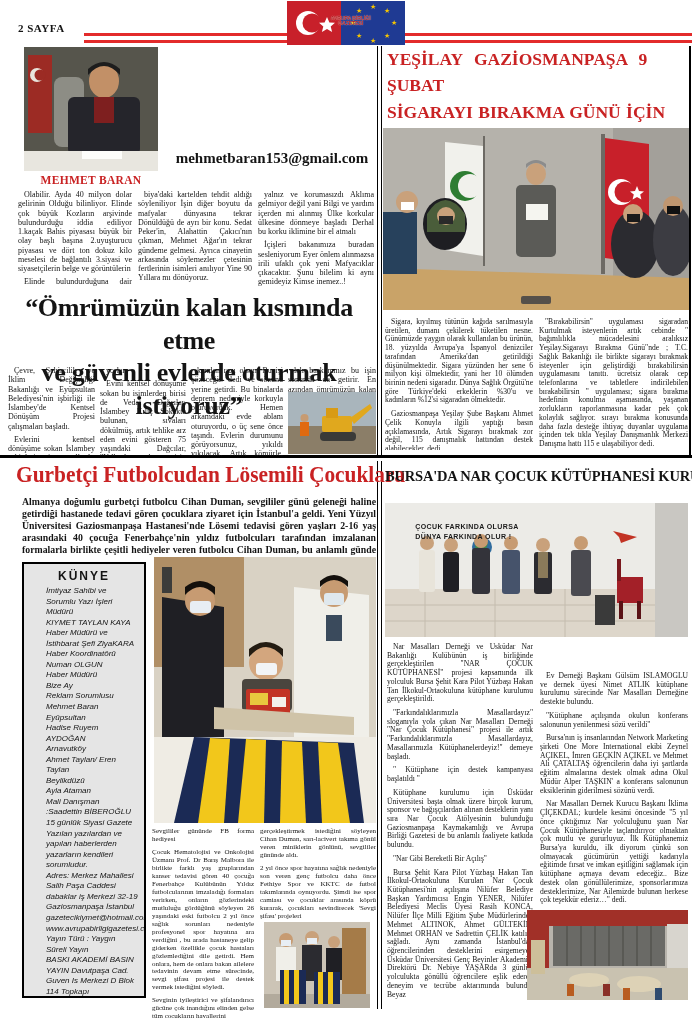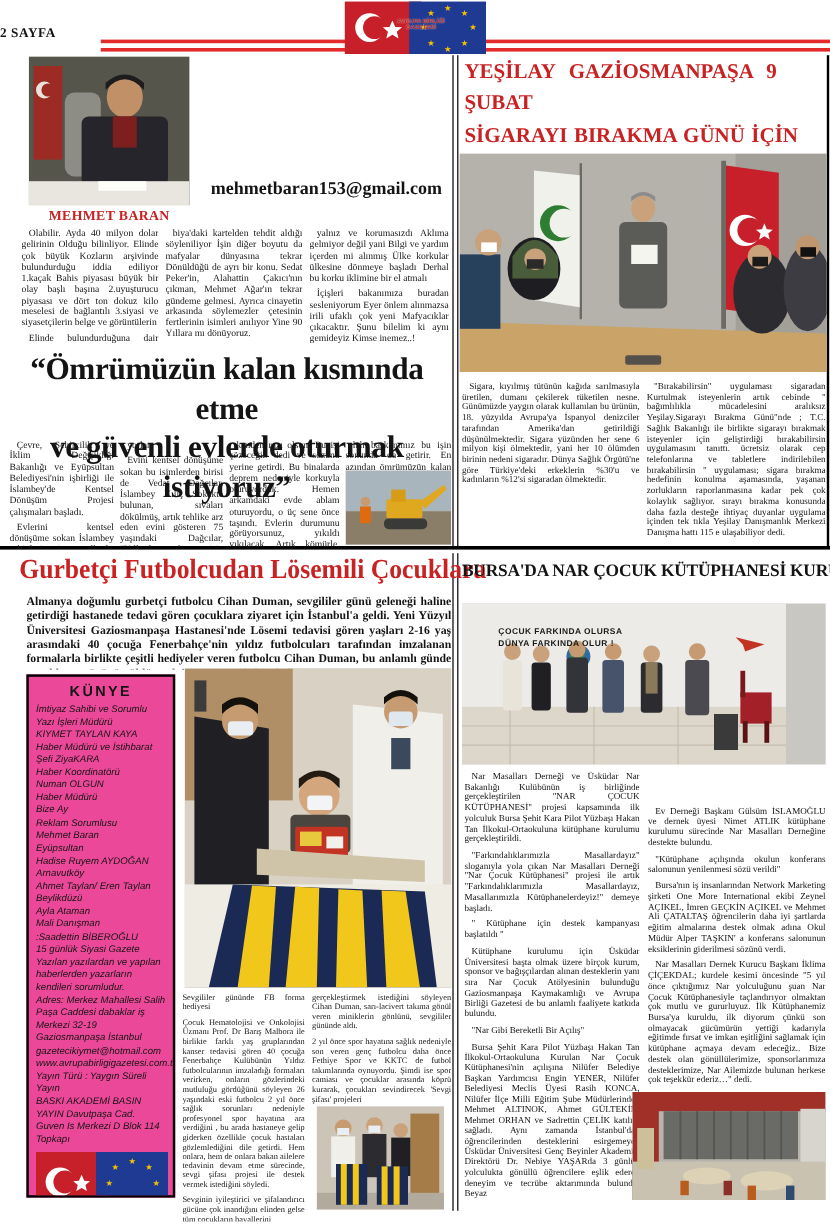--- a/index.html
+++ b/index.html
@@ -40,37 +40,37 @@
   .bodycol{font-size:8px;line-height:1.16;overflow:hidden;}
   .bodycol p{margin-bottom:4px;text-indent:6px;}
   .smallcol{font-size:7.6px;line-height:1.15;overflow:hidden;}
   .smallcol p{margin-bottom:5px;text-indent:6px;}
   .tinycol{font-size:7px;line-height:1.14;overflow:hidden;}
   .tinycol p{margin-bottom:5px;}
   .lead{font-weight:bold;font-size:9.8px;line-height:1.22;}
   .caption-red{color:var(--headline-red);font-weight:bold;font-size:11.5px;letter-spacing:.3px;}
 
   
-  .kunye{border:2px solid #000;background:#ec4899;padding:5px 6px;overflow:hidden;}
+  .kunye{border:2px solid #000;background:#e5e5e5;padding:5px 6px;overflow:hidden;}
   .kunye-title{font-family:"Liberation Sans",sans-serif;font-weight:bold;font-size:12px;
     letter-spacing:2px;text-align:center;margin-bottom:3px;}
-  .kunye-lines{font-family:"Liberation Sans",sans-serif;font-style:italic;font-size:8px;line-height:1.32;}
+  .kunye-lines{font-family:"Liberation Sans",sans-serif;font-style:italic;font-size:8px;line-height:1.32;margin-left:16px;}
   .kunye-flag{margin-top:5px;position:relative;width:110px;height:50px;}
 
   .photo{overflow:hidden;background:#c9c4bb;}
   .photo svg{display:block;width:100%;height:100%;}
   .wall-text{position:absolute;left:10%;top:14%;font-family:"Liberation Sans",sans-serif;
     font-weight:bold;color:#1a1a1a;font-size:7px;line-height:1.5;letter-spacing:.4px;}
 </style>
 </head>
 <body>
 
 <div class="page">
 
-  <div class="abs page-label" style="left:0;top:22px;">2 SAYFA</div>
+  <div class="abs page-label" style="left:18px;top:22px;">2 SAYFA</div>
   <div class="abs redline" style="left:84px;top:33px;width:608px;"></div>
   <div class="abs redline" style="left:84px;top:40px;width:608px;"></div>
 
   <div class="abs flaglogo" style="left:287px;top:1px;width:118px;height:44px;">
     <svg viewBox="0 0 118 44">
       <rect x="0" y="0" width="64" height="44" fill="#c8202a"></rect>
       <circle cx="21" cy="22" r="12" fill="#fff"></circle>
         <circle cx="25" cy="22" r="9.5" fill="#c8202a"></circle>
       <polygon points="40,16 42.4,21.4 48,21.8 43.7,25.4 45.1,31 40,27.9 34.9,31 36.3,25.4 32,21.8 37.6,21.4" fill="#fff"></polygon>
       <rect x="54" y="0" width="64" height="44" fill="#1f3a93"></rect>
@@ -190,20 +190,21 @@
         <circle cx="250" cy="86" r="10" fill="#c9a17b"></circle>
       <rect x="244" y="86" width="13" height="8" fill="#1a1a1a"></rect>
       <ellipse cx="290" cy="112" rx="20" ry="36" fill="#3c3c42"></ellipse>
         <circle cx="290" cy="78" r="10" fill="#bf9670"></circle>
       <rect x="284" y="78" width="13" height="8" fill="#111"></rect>
       <rect x="138" y="168" width="30" height="8" rx="2" fill="#55504a"></rect>
     </svg>
   </div>
   <div class="abs smallcol just" style="left:385px;top:318px;width:148px;height:132px;">
     <p>Sigara, kıyılmış tütünün kağıda sarılmasıyla üretilen, dumanı çekilerek tüketilen nesne. Günümüzde yaygın olarak kullanılan bu ürünün, 18. yüzyılda Avrupa'ya İspanyol denizciler tarafından Amerika'dan getirildiği düşünülmektedir. Sigara yüzünden her sene 6 milyon kişi ölmektedir, yani her 10 ölümden birinin nedeni sigaradır. Dünya Sağlık Örgütü'ne göre Türkiye'deki erkeklerin %30'u ve kadınların %12'si sigaradan ölmektedir.</p>
+    <p>Gaziosmanpaşa Yeşilay Şube Başkanı Ahmet Çelik Konuyla ilgili yaptığı basın açıklamasında, Artık Sigarayı bırakmak zor değil, 115 danışmalık hattından destek alabilecekler, dedi.</p>
   </div>
   <div class="abs smallcol just" style="left:539px;top:318px;width:149px;height:132px;">
     <p>"Bırakabilirsin" uygulaması sigaradan Kurtulmak isteyenlerin artık cebinde " bağımlılıkla mücadelesini aralıksız Yeşilay.Sigarayı Bırakma Günü"nde ; T.C. Sağlık Bakanlığı ile birlikte sigarayı bırakmak isteyenler için geliştirdiği bırakabilirsin uygulamasını tanıttı. ücretsiz olarak cep telefonlarına ve tabletlere indirilebilen bırakabilirsin " uygulaması; sigara bırakma hedefinin konulma aşamasında, yaşanan zorlukların raporlanmasına kadar pek çok kolaylık sağlıyor. sırayı bırakma konusunda daha fazla desteğe ihtiyaç duyanlar uygulama içinden tek tıkla Yeşilay Danışmanlık Merkezi Danışma hattı 115 e ulaşabiliyor dedi.</p>
 
   </div>
 
   <div class="abs gurbetci-head" style="left:16px;top:462px;width:360px;">Gurbetçi Futbolcudan Lösemili Çocuklara</div>
   <div class="abs lead just" style="left:22px;top:496px;width:354px;height:62px;overflow:hidden;">Almanya doğumlu gurbetçi futbolcu Cihan Duman,  sevgililer günü geleneği haline getirdiği hastanede tedavi gören çocuklara ziyaret için İstanbul'a geldi. Yeni Yüzyıl Üniversitesi Gaziosmanpaşa Hastanesi'nde Lösemi tedavisi gören yaşları 2-16 yaş arasındaki 40 çocuğa Fenerbahçe'nin yıldız futbolcuları tarafından imzalanan formalarla birlikte çeşitli hediyeler veren futbolcu Cihan Duman, bu anlamlı günde çocukların yüzünü güldürmek için 'sevgi şifadır' dedi.</div>
 
   <div class="abs kunye" style="left:22px;top:562px;width:124px;height:436px;">

